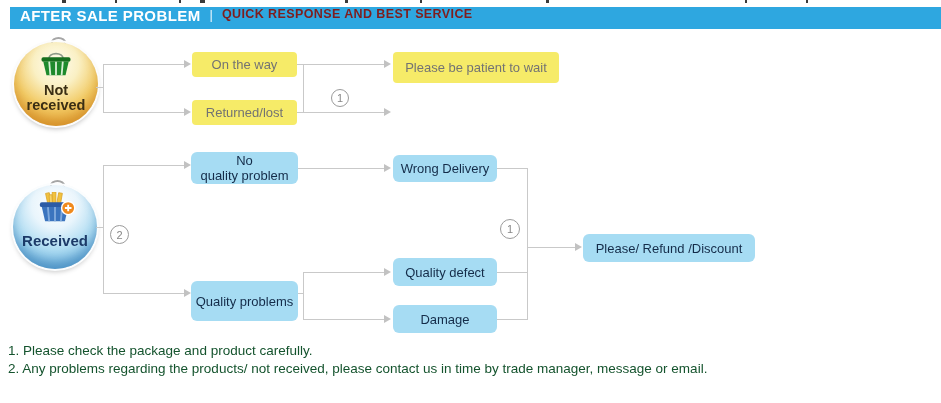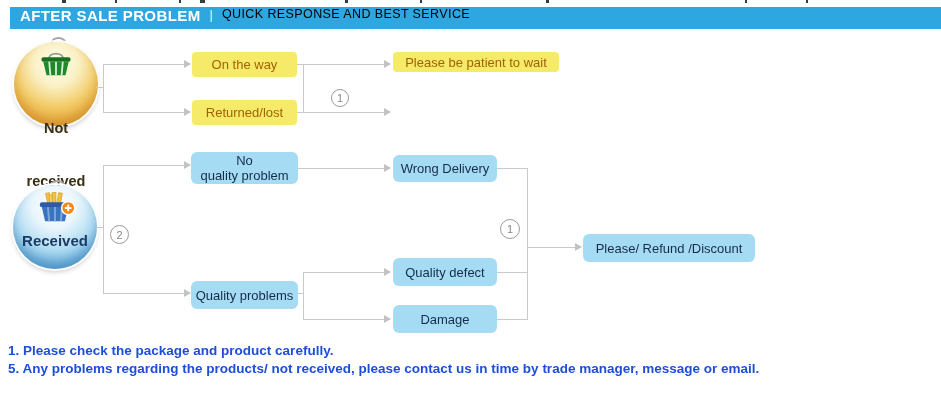--- a/index.html
+++ b/index.html
@@ -6,49 +6,49 @@
   body{width:941px;height:403px;background:#ffffff;font-family:"Liberation Sans",sans-serif;position:relative;overflow:hidden;}
   .stage{position:absolute;inset:0;}
 
   
   .tick{position:absolute;top:0;height:3px;background:#3a3a3a;}
 
   
   .header{position:absolute;left:10px;top:7px;width:931px;height:22px;background:#2EA7E0;display:flex;align-items:flex-start;}
   .header .title{color:#ffffff;font-weight:bold;font-size:15px;letter-spacing:.4px;margin-left:10px;white-space:nowrap;}
   .header .sep{color:#e8f5fc;font-size:13px;margin:0 9px;font-weight:300;}
-  .header .subtitle{color:#000000;font-size:12.5px;letter-spacing:.4px;white-space:nowrap;}
+  .header .subtitle{color:#7f1d1d;font-size:12.5px;letter-spacing:.4px;white-space:nowrap;font-weight:bold;}
 
   
   .node{position:absolute;display:flex;flex-direction:column;align-items:center;justify-content:center;text-align:center;font-size:13px;line-height:15px;white-space:nowrap;}
-  .ybox{background:#F6EB68;border-radius:4px;color:#a16207;}
+  .ybox{background:#F6EB68;border-radius:4px;color:#737373;}
   .bbox{background:#A6DCF3;border-radius:6px;color:#142C49;}
 
   
   .hline{position:absolute;height:1px;background:#C9C9C9;}
   .vline{position:absolute;width:1px;background:#C9C9C9;}
   .arr{position:absolute;width:0;height:0;border-top:4px solid transparent;border-bottom:4px solid transparent;border-left:7px solid #C2C2C2;}
 
   .badge{position:absolute;border:1px solid #9B9B9B;border-radius:50%;color:#878787;background:#ffffff;display:flex;align-items:center;justify-content:center;font-size:11px;}
 
   
   .sphere{position:absolute;border-radius:50%;display:flex;flex-direction:column;align-items:center;}
   .sphere-orange{left:14px;top:42px;width:84px;height:84px;
     background:radial-gradient(circle at 50% 26%,#FFFDF1 0%,#FAF0C4 30%,#F2CB66 58%,#EAAB3F 80%,#DD9527 100%);
-    box-shadow:inset 0 -7px 10px rgba(180,110,15,.35),0 0 0 2px #FCFCFC,0 3px 5px rgba(0,0,0,.25);gap:38px;}
+    box-shadow:inset 0 -7px 10px rgba(180,110,15,.35),0 0 0 2px #FCFCFC,0 3px 5px rgba(0,0,0,.25);}
   .sphere-blue{left:13px;top:185px;width:84px;height:84px;
     background:radial-gradient(circle at 50% 24%,#FFFFFF 0%,#E9F5FC 30%,#AEDCF2 58%,#6FB4E0 83%,#4E97C9 100%);
     box-shadow:inset 0 -8px 10px rgba(25,95,155,.35),0 0 0 2px #FBFDFE,0 3px 5px rgba(0,0,0,.22);}
   .sphere .icon{margin-top:7px;}
   .label-orange{color:#3A2E14;font-weight:bold;font-size:14.5px;line-height:15px;margin-top:1px;}
   .label-blue{color:#1C3A68;font-weight:bold;font-size:15px;margin-top:3px;}
   .clasp{position:absolute;width:11px;height:7px;border:2px solid #A6A6A6;border-radius:50%;background:transparent;}
 
   
-  .note{position:absolute;left:8px;font-size:13.5px;font-weight:bold;color:#1d4ed8;white-space:nowrap;}
+  .note{position:absolute;left:8px;font-size:13.5px;font-weight:normal;color:#14532d;white-space:nowrap;}
 </style>
 </head>
 <body>
 
 <div class="stage">
 
   <div class="tick" style="left:62px;width:4px;"></div>
   <div class="tick" style="left:115px;width:2px;"></div>
   <div class="tick" style="left:179px;width:2px;"></div>
   <div class="tick" style="left:200px;width:5px;"></div>
@@ -93,27 +93,27 @@
         <path d="M16.5 16 L17.8 31 M24 16 L24 31 M31.5 16 L30.2 31" stroke="#7FA9DC" stroke-width="2"></path>
         <circle cx="38" cy="17" r="7" fill="#F08A1D" stroke="#FFFFFF" stroke-width="1.5"></circle>
         <path d="M38 13.5 v7 M34.5 17 h7" stroke="#FFFFFF" stroke-width="2"></path>
       </svg>
     </span>
     <span class="label-blue">Received</span>
   </div>
 
   <div class="node ybox" style="left:192px;top:52px;width:105px;height:25px;">On the way</div>
   <div class="node ybox" style="left:192px;top:100px;width:105px;height:25px;">Returned/lost</div>
-  <div class="node ybox" style="left:393px;top:52px;width:166px;height:20px;">Please be patient to wait</div>
+  <div class="node ybox" style="left:393px;top:52px;width:166px;height:31px;">Please be patient to wait</div>
 
   <div class="node bbox" style="left:191px;top:152px;width:107px;height:32px;">
     <span>No</span>
     <span>quality problem</span>
   </div>
-  <div class="node bbox" style="left:191px;top:281px;width:107px;height:28px;">Quality problems</div>
+  <div class="node bbox" style="left:191px;top:281px;width:107px;height:40px;">Quality problems</div>
   <div class="node bbox" style="left:393px;top:155px;width:104px;height:27px;">Wrong Delivery</div>
   <div class="node bbox" style="left:393px;top:258px;width:104px;height:28px;">Quality defect</div>
   <div class="node bbox" style="left:393px;top:305px;width:104px;height:28px;">Damage</div>
   <div class="node bbox" style="left:583px;top:234px;width:172px;height:28px;">Please/ Refund /Discount</div>
 
   <div class="hline" style="left:96px;top:87px;width:8px;"></div>
   <div class="vline" style="left:103px;top:64px;height:49px;"></div>
   <div class="hline" style="left:103px;top:64px;width:82px;"></div>
   <div class="arr" style="left:184px;top:60px;"></div>
   <div class="hline" style="left:103px;top:112px;width:82px;"></div>
@@ -144,15 +144,15 @@
 
   <div class="hline" style="left:497px;top:168px;width:31px;"></div>
   <div class="hline" style="left:497px;top:272px;width:31px;"></div>
   <div class="hline" style="left:497px;top:319px;width:31px;"></div>
   <div class="vline" style="left:527px;top:168px;height:152px;"></div>
   <div class="hline" style="left:527px;top:247px;width:49px;"></div>
   <div class="arr" style="left:575px;top:243px;"></div>
   <div class="badge" style="left:500px;top:219px;width:18px;height:18px;">1</div>
 
   <div class="note" style="top:343px;">1. Please check the package and product carefully.</div>
-  <div class="note" style="top:361px;">5. Any problems regarding the products/ not received, please contact us in time by trade manager, message or email.</div>
+  <div class="note" style="top:361px;">2. Any problems regarding the products/ not received, please contact us in time by trade manager, message or email.</div>
 
 </div>
 
 </body></html>

